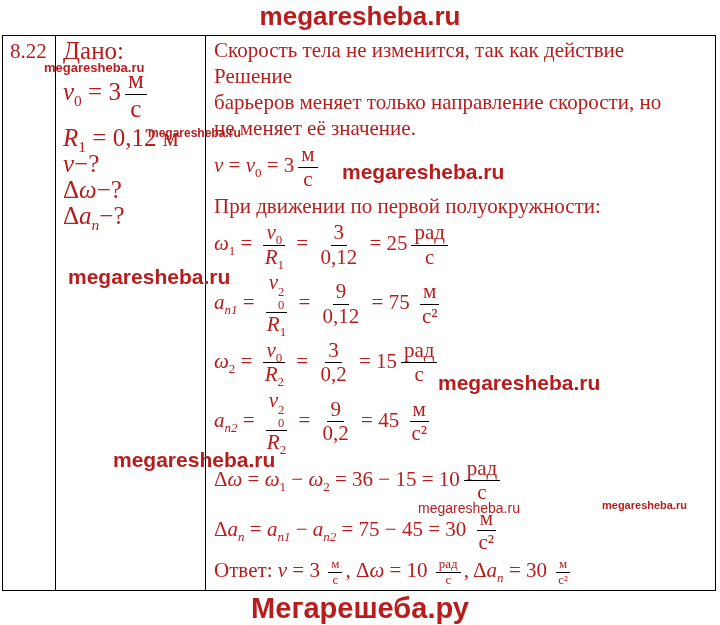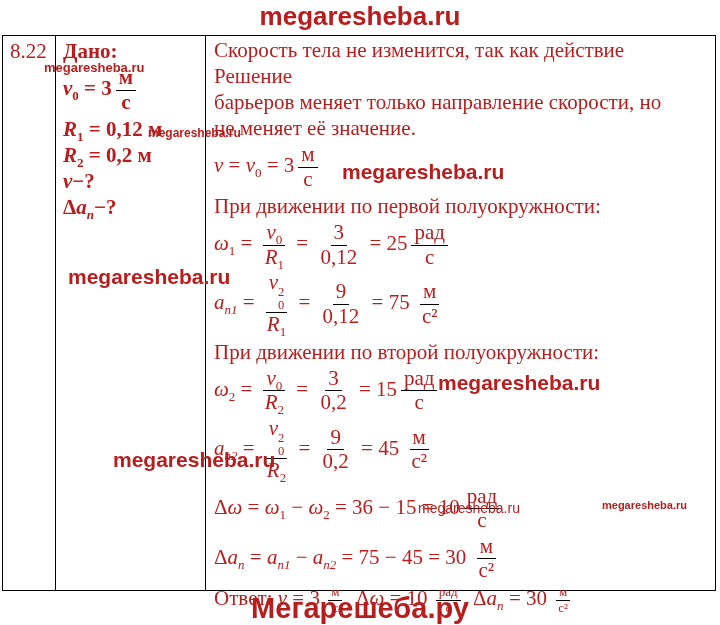--- a/index.html
+++ b/index.html
@@ -7,21 +7,21 @@
         font-family:"Liberation Serif", serif;color:#b91c1c;}
   .site-header{position:absolute;top:1px;left:0;width:100%;text-align:center;
         font-family:"Liberation Sans", sans-serif;font-weight:bold;font-size:26px;}
   .site-footer{position:absolute;bottom:0px;left:0;width:100%;text-align:center;
         font-family:"Liberation Sans", sans-serif;font-weight:bold;font-size:29px;}
   .table{position:absolute;left:2px;top:35px;width:714px;height:556px;
         border:1px solid #000;display:flex;box-sizing:border-box;}
   .col-num{width:53px;border-right:1px solid #000;padding:3px 2px 0 7px;box-sizing:border-box;
         font-size:21px;}
   .col-given{width:150px;border-right:1px solid #000;padding:2px 0 0 7px;box-sizing:border-box;
-        font-size:21px;font-weight:bold;}
+        font-size:25px;}
   .col-solution{flex:1;padding:1px 4px 0 8px;box-sizing:border-box;font-size:21px;}
   .line{line-height:26px;white-space:nowrap;}
   .line.math{margin:2px 0;line-height:24px;}
   .it{font-style:italic;}
   .rm{font-style:normal;}
   sub{font-size:0.62em;line-height:0;}
   sub.it{font-style:italic;}
   .ss{display:inline-flex;flex-direction:column;font-size:0.6em;line-height:1.05;
       vertical-align:-0.55em;}
   .frac{display:inline-flex;flex-direction:column;align-items:center;vertical-align:middle;
@@ -44,22 +44,22 @@
       <span>8.22</span>
     </div>
     <div class="col-given">
       <div class="line">Дано:</div>
       <div id="given-lines">
           <div class="line math"><span><span class="it">v</span><sub>0</sub></span><span class="rm"> = 3</span><span class="frac">
               <span class="num"><span class="rm">м</span></span>
               <span class="den"><span class="rm">с</span></span>
             </span></div>
           <div class="line"><span><span class="it">R</span><sub>1</sub></span><span class="rm"> = 0,12 м</span></div>
-          <div class="line"><span><span class="it">R</span><sub>2</sub></span><span class="rm"> = 0,2 м</span></div>
           <div class="line"><span class="it">v</span><span class="rm">−?</span></div>
+          <div class="line"><span class="rm">Δ</span><span class="it">ω</span><span class="rm">−?</span></div>
           <div class="line"><span class="rm">Δ</span><span><span class="it">a</span><sub class="it">n</sub></span><span class="rm">−?</span></div>
         </div>
     </div>
     <div class="col-solution">
       <div id="solution-lines">
           <div class="line"><span class="rm">Скорость тела не изменится, так как действие</span></div>
           <div class="line"><span class="rm">Решение</span></div>
           <div class="line"><span class="rm">барьеров меняет только направление скорости, но</span></div>
           <div class="line"><span class="rm">не меняет её значение.</span></div>
           <div class="line math"><span class="it">v</span><span class="rm"> = </span><span><span class="it">v</span><sub>0</sub></span><span class="rm"> = 3</span><span class="frac">
@@ -83,21 +83,20 @@
                     <span>0</span>
                   </span></span></span>
               <span class="den"><span><span class="it">R</span><sub>1</sub></span></span>
             </span><span class="rm"> = </span><span class="frac">
               <span class="num"><span class="rm">9</span></span>
               <span class="den"><span class="rm">0,12</span></span>
             </span><span class="rm"> = 75 </span><span class="frac">
               <span class="num"><span class="rm">м</span></span>
               <span class="den"><span class="rm">с²</span></span>
             </span></div>
-          <div class="line"><span class="rm">При движении по второй полуокружности:</span></div>
           <div class="line math"><span><span class="it">ω</span><sub>2</sub></span><span class="rm"> = </span><span class="frac">
               <span class="num"><span><span class="it">v</span><sub>0</sub></span></span>
               <span class="den"><span><span class="it">R</span><sub>2</sub></span></span>
             </span><span class="rm"> = </span><span class="frac">
               <span class="num"><span class="rm">3</span></span>
               <span class="den"><span class="rm">0,2</span></span>
             </span><span class="rm"> = 15</span><span class="frac">
               <span class="num"><span class="rm">рад</span></span>
               <span class="den"><span class="rm">с</span></span>
             </span></div>

